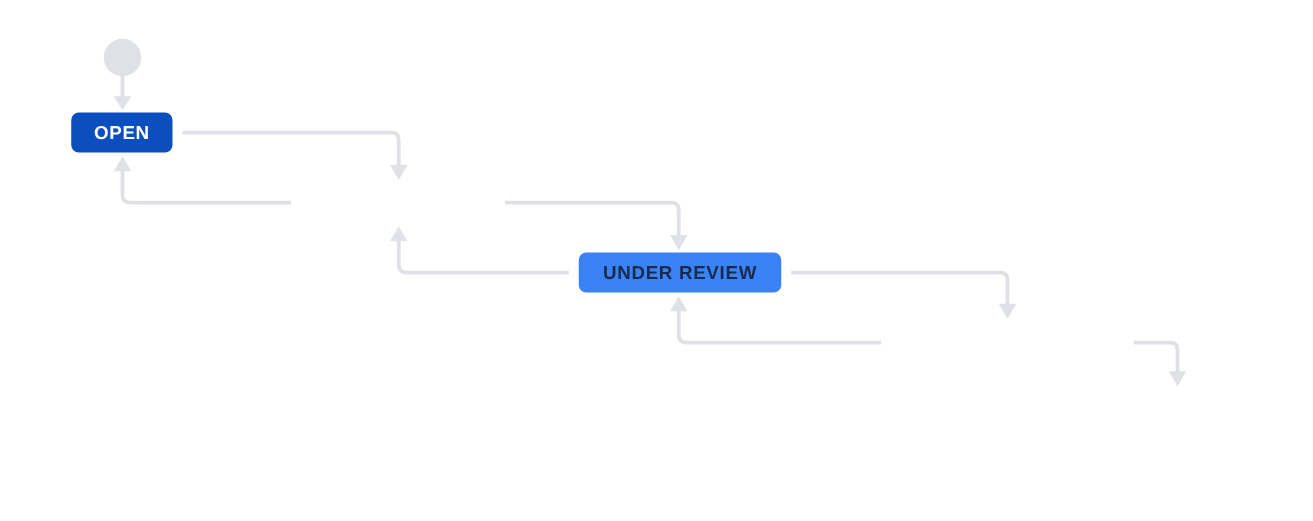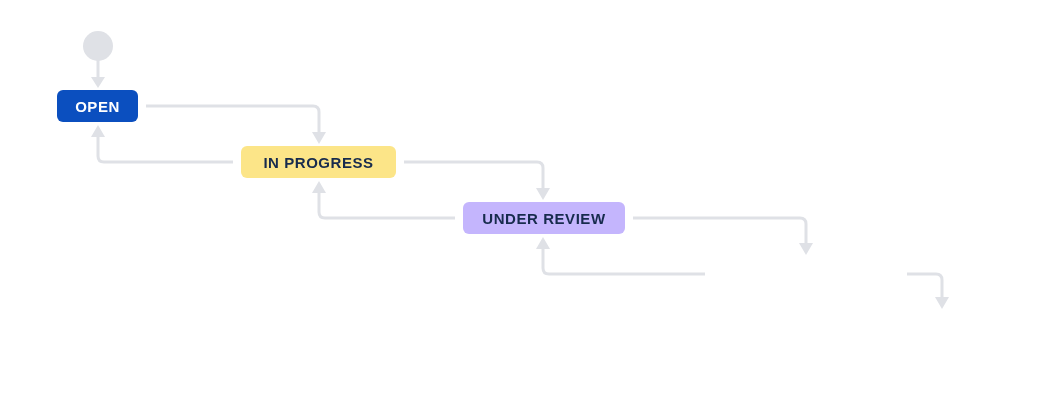--- a/index.html
+++ b/index.html
@@ -40,21 +40,21 @@
     z-index: 2;
   }
   .status-label {
     font-weight: bold;
     font-size: 15px;
     letter-spacing: 0.55px;
     line-height: 1;
   }
   .node-open        { background: #0B4FBF; }
   .node-inprogress  { background: #FCE588; }
-  .node-underreview { background: #c4b5fd; }
+  .node-underreview { background: #3b82f6; }
   .node-finalapp    { background: #FCE588; }
   .node-done        { background: #57E2B4; }
   .label-light { color: #FFFFFF; }
   .label-dark  { color: #172B4D; }
 </style>
 </head>
 <body>
 
 <div id="workflow-canvas">
 
@@ -111,23 +111,20 @@
     <g>
       <path class="conn" d="M907,274 L936,274 Q942,274 942,280 L942,298"></path>
       <polygon class="arrowhead" points="935,297 949,297 942,309"></polygon>
     </g>
   </svg>
 
   <div class="status-node node-open" style="left:57px; top:90px; width:81px; height:32px;">
     <span class="status-label label-light">OPEN</span>
   </div>
 
-  <div class="status-node node-inprogress" style="left:241px; top:146px; width:155px; height:32px;">
-    <span class="status-label label-dark">IN PROGRESS</span>
-  </div>
 
   <div class="status-node node-underreview" style="left:463px; top:202px; width:162px; height:32px;">
     <span class="status-label label-dark">UNDER REVIEW</span>
   </div>
 
 
 
 </div>
 
 </body></html>

